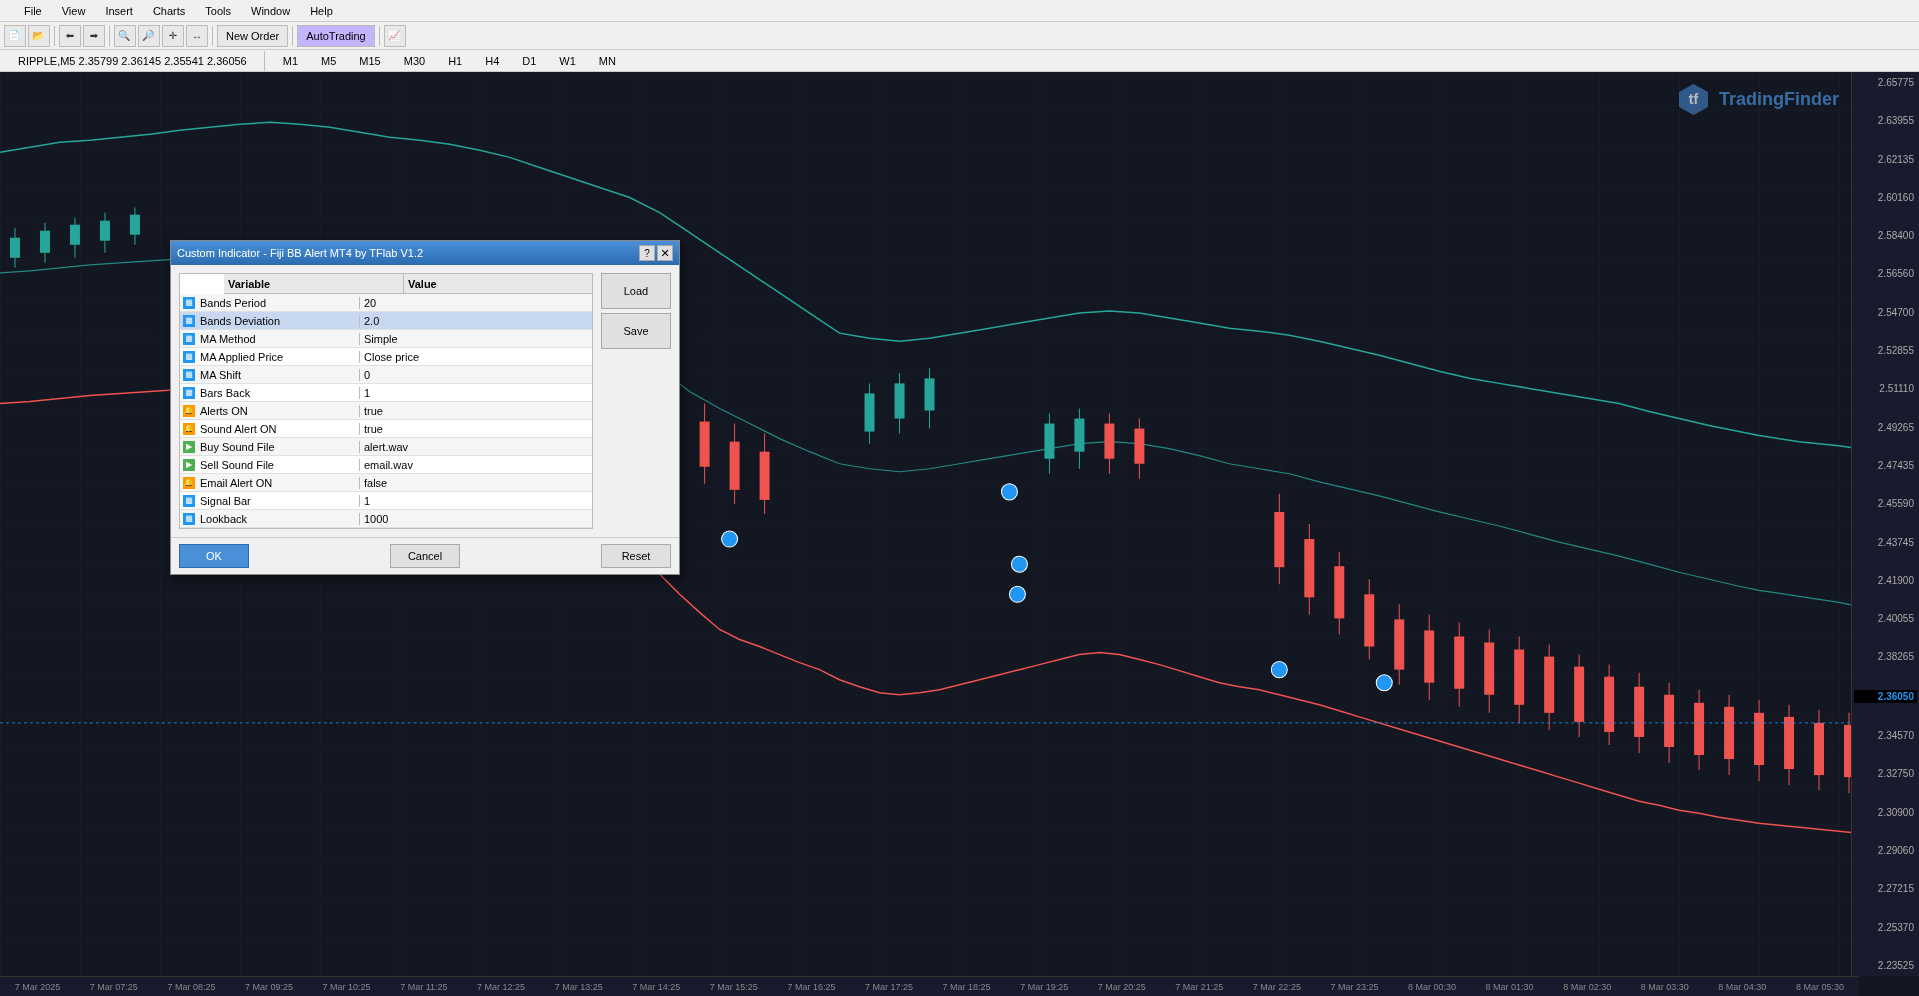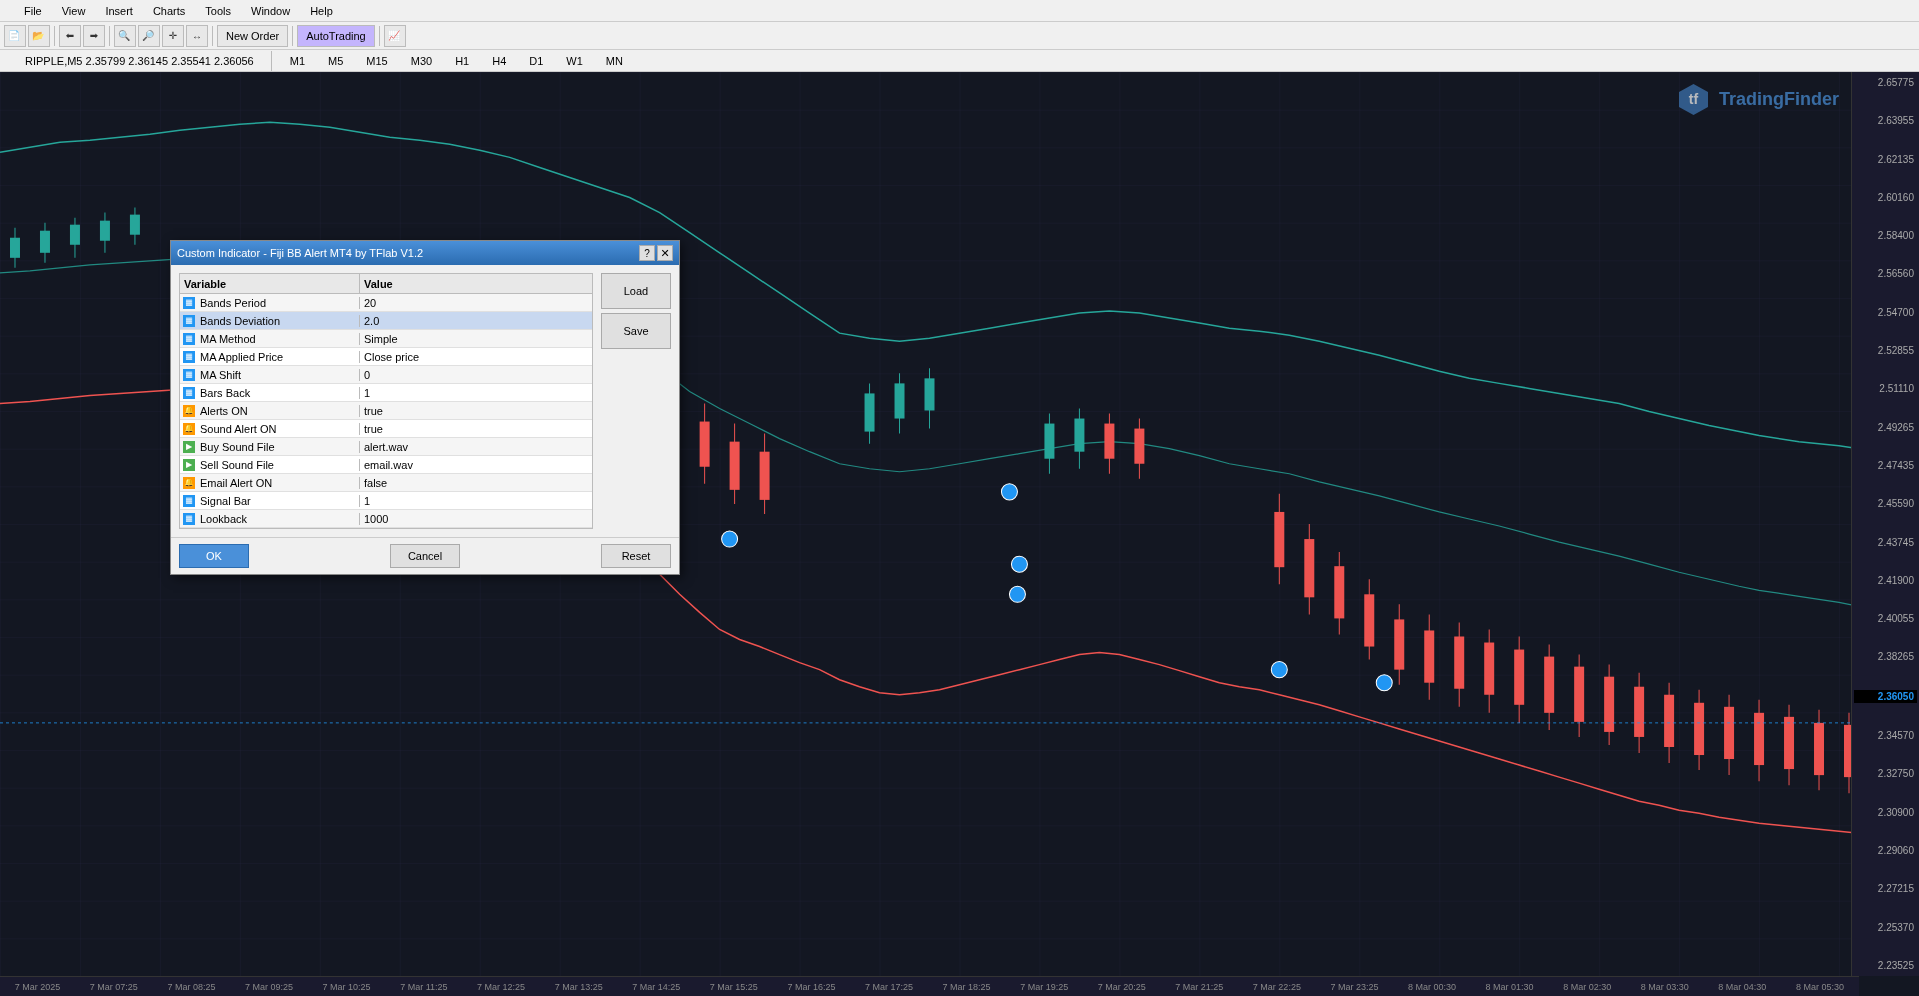--- a/index.html
+++ b/index.html
@@ -87,21 +87,21 @@
       gap: 3px;
     }
 
     
     .tf-bar {
       height: 22px;
       background: #f0f0f0;
       border-bottom: 1px solid #ccc;
       display: flex;
       align-items: center;
-      padding: 0 19px;
+      padding: 0 12px;
       gap: 9px;
       position: relative;
       z-index: 100;
     }
     .tf-btn {
       font-size: 11px;
       color: #000;
       padding: 2px 6px;
       cursor: pointer;
       border: 1px solid transparent;
@@ -283,20 +283,21 @@
       flex: 1;
       border: 1px solid #bbb;
       background: white;
       min-width: 380px;
     }
     .params-table-header {
       display: flex;
       background: #e8e8e8;
       border-bottom: 1px solid #bbb;
       height: 20px;
+      margin-left: 44px;
     }
     .params-col-variable {
       width: 180px;
       font-size: 11px;
       font-weight: bold;
       padding: 2px 4px;
       border-right: 1px solid #bbb;
       display: flex;
       align-items: center;
     }

